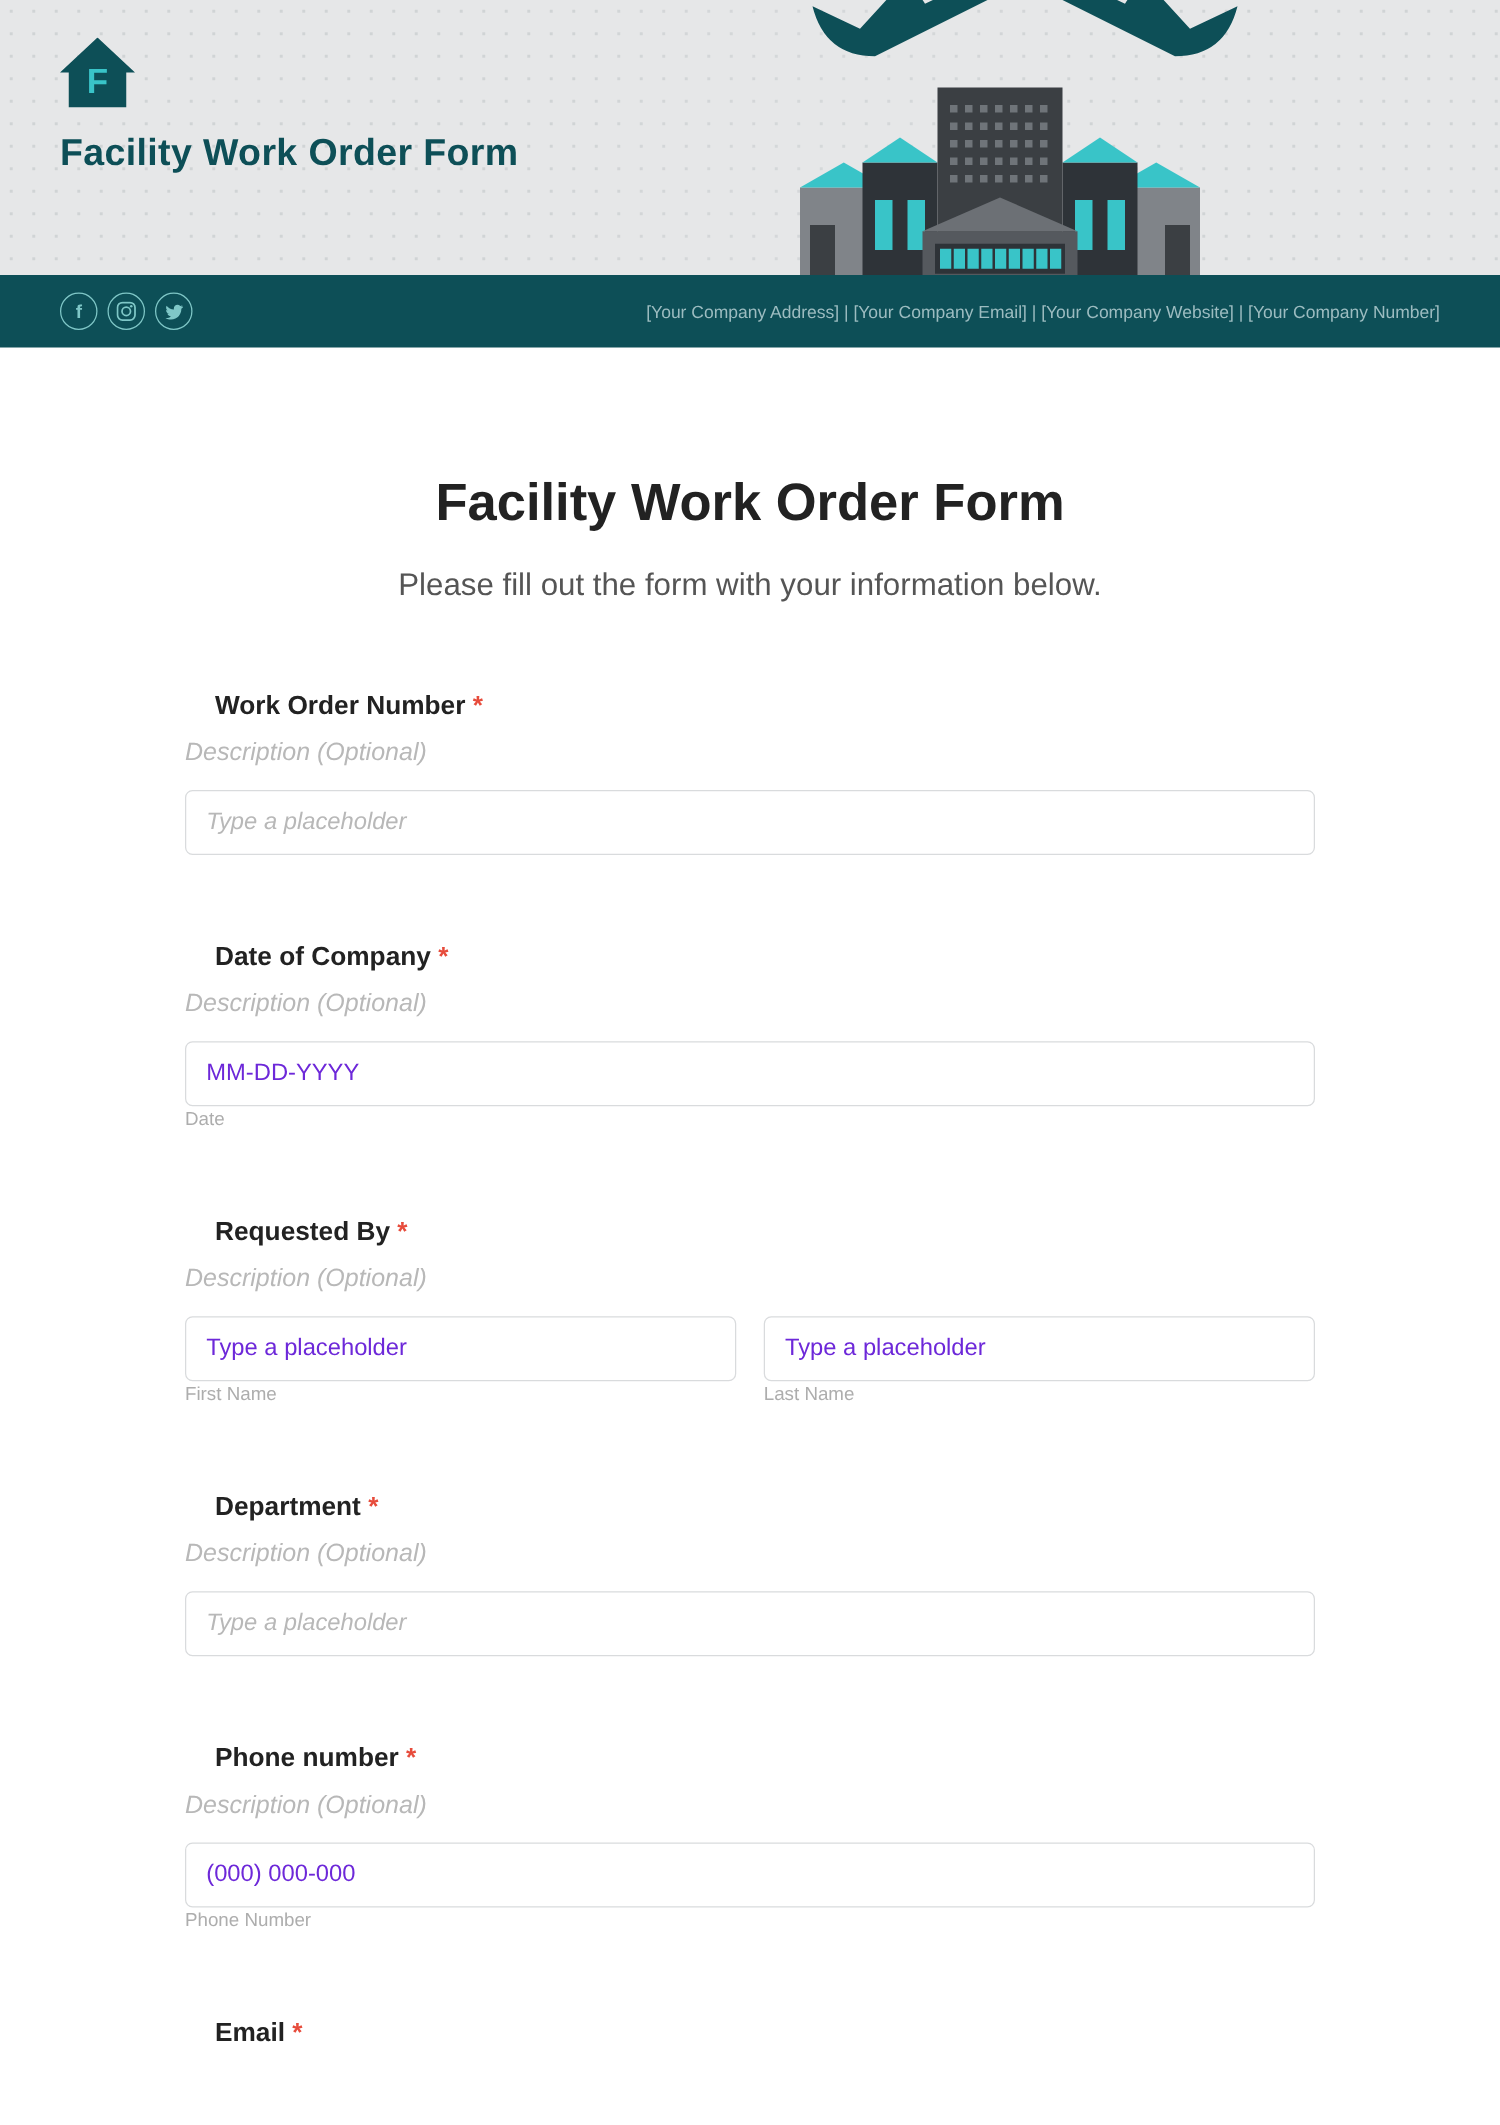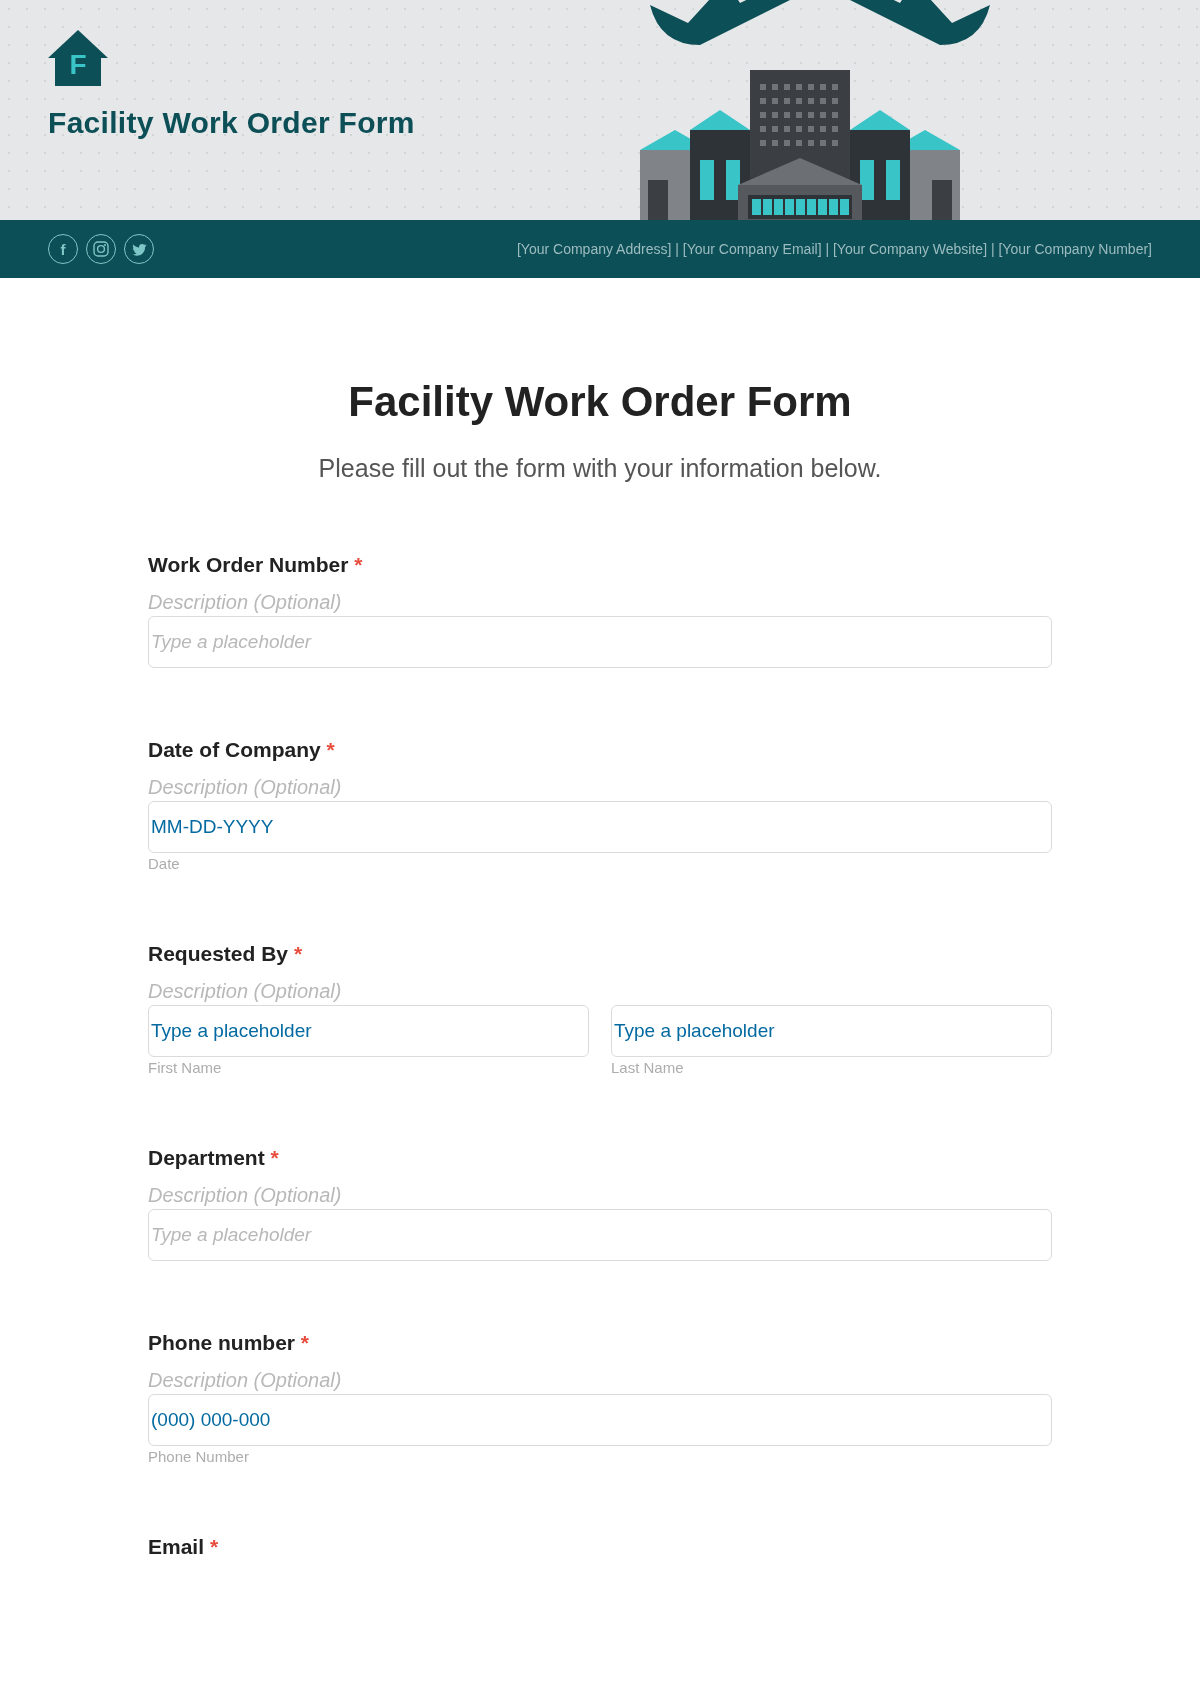--- a/index.html
+++ b/index.html
@@ -38,29 +38,29 @@
   }
   .socials { display: flex; gap: 8px; }
   .social { width: 30px; height: 30px; border: 1.5px solid #7fc7c7; border-radius: 50%; display:flex; align-items:center; justify-content:center; color:#7fc7c7; font-weight:600; font-size:15px; }
   .company-line { color: #9cbcc0; font-size: 14px; text-align: right; }
   
   .form-wrap { max-width: 920px; margin: 100px auto 0 auto; padding: 0 8px 60px 8px; }
   .form-title { text-align: center; font-size: 42px; font-weight: 700; color: #222; }
   .form-sub { text-align: center; font-size: 25px; color: #555; margin-top: 28px; }
   
   .field { margin-top: 70px; }
-  .label { font-size: 21px; font-weight: 600; color: #222; }
+  .label { font-size: 21px; font-weight: 600; color: #222; margin-left: 24px; }
   .req { color: #e74c3c; }
   .desc { font-size: 20px; color: #b8b8b8; font-style: italic; margin-top: 14px; }
   .input {
     width: 100%; height: 52px; border: 1px solid #d9dbdd; border-radius: 6px;
-    padding: 0 2px; font-size: 19px; margin-top: 2px; background:#fff;
+    padding: 0 16px; font-size: 19px; margin-top: 18px; background:#fff;
   }
   .input::placeholder { color: #b8b8b8; font-style: italic; }
-  .input.plain::placeholder, .input.plain { font-style: normal; color: #0369a1; }
+  .input.plain::placeholder, .input.plain { font-style: normal; color: #6d28d9; }
   .sublabel { font-size: 15px; color: #adadad; margin-top: 2px; }
   .row { display:flex; gap: 22px; }
   .col { flex:1; }
 </style>
 </head>
 <body>
 
 <div class="header-top">
   <div class="logo-block">
     <svg class="logo-house" viewBox="0 0 60 56">

